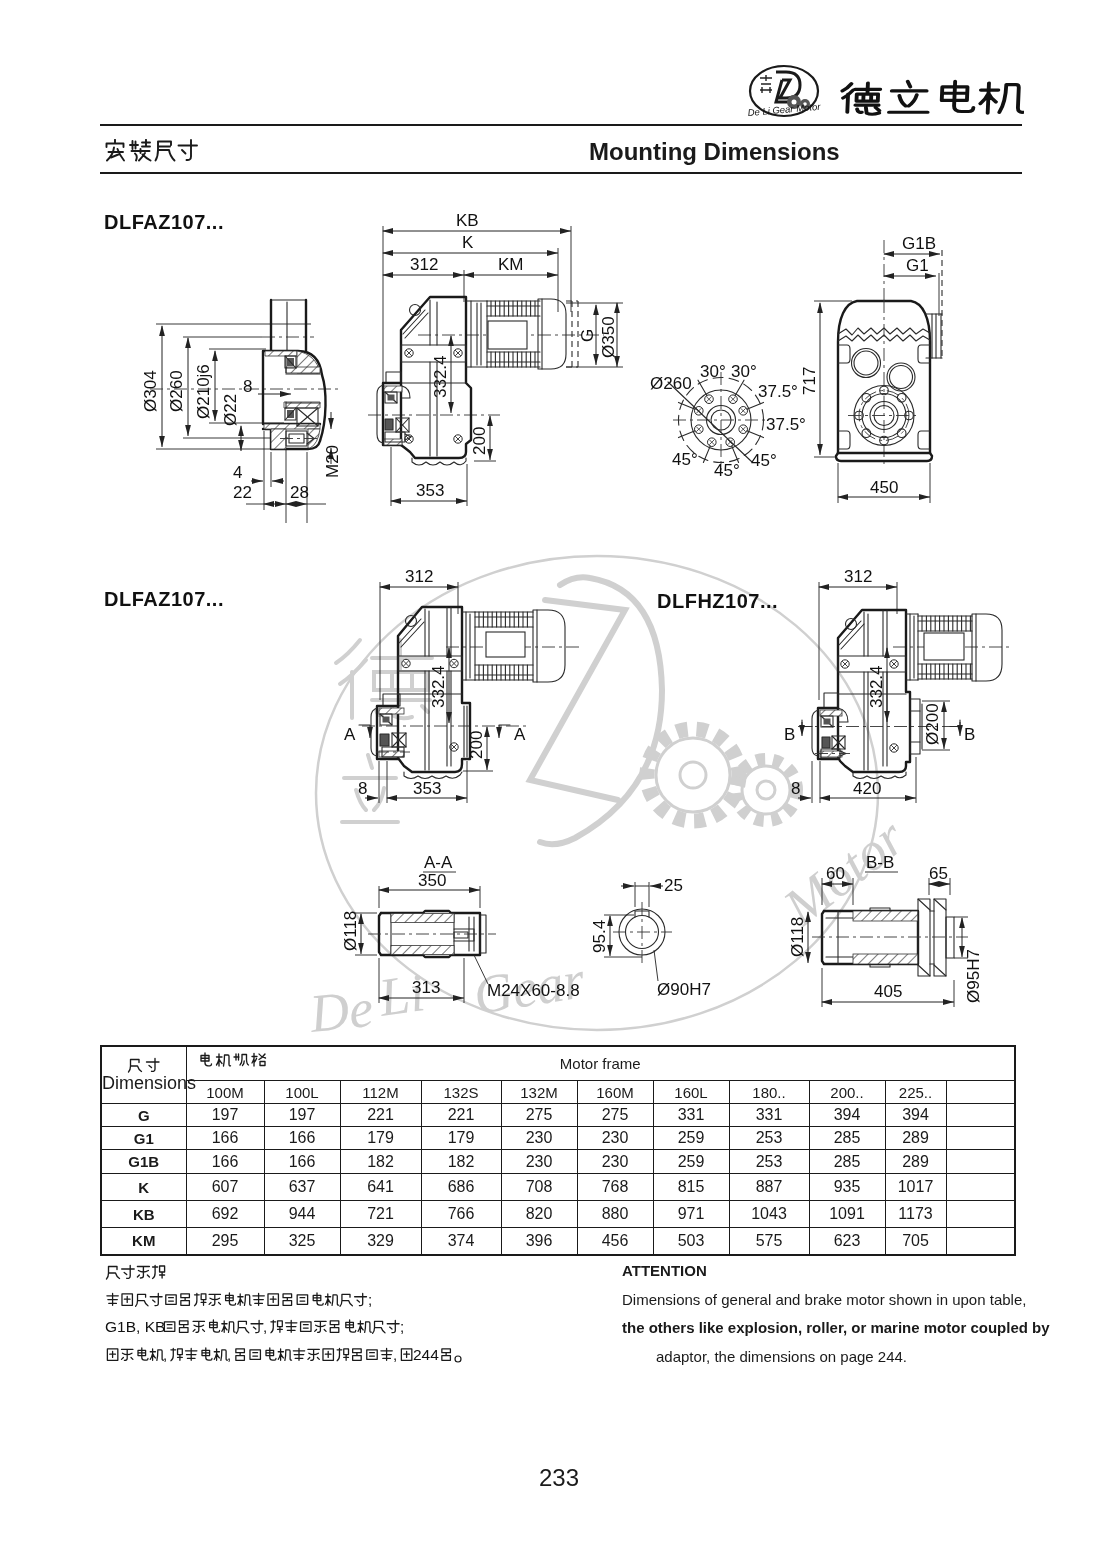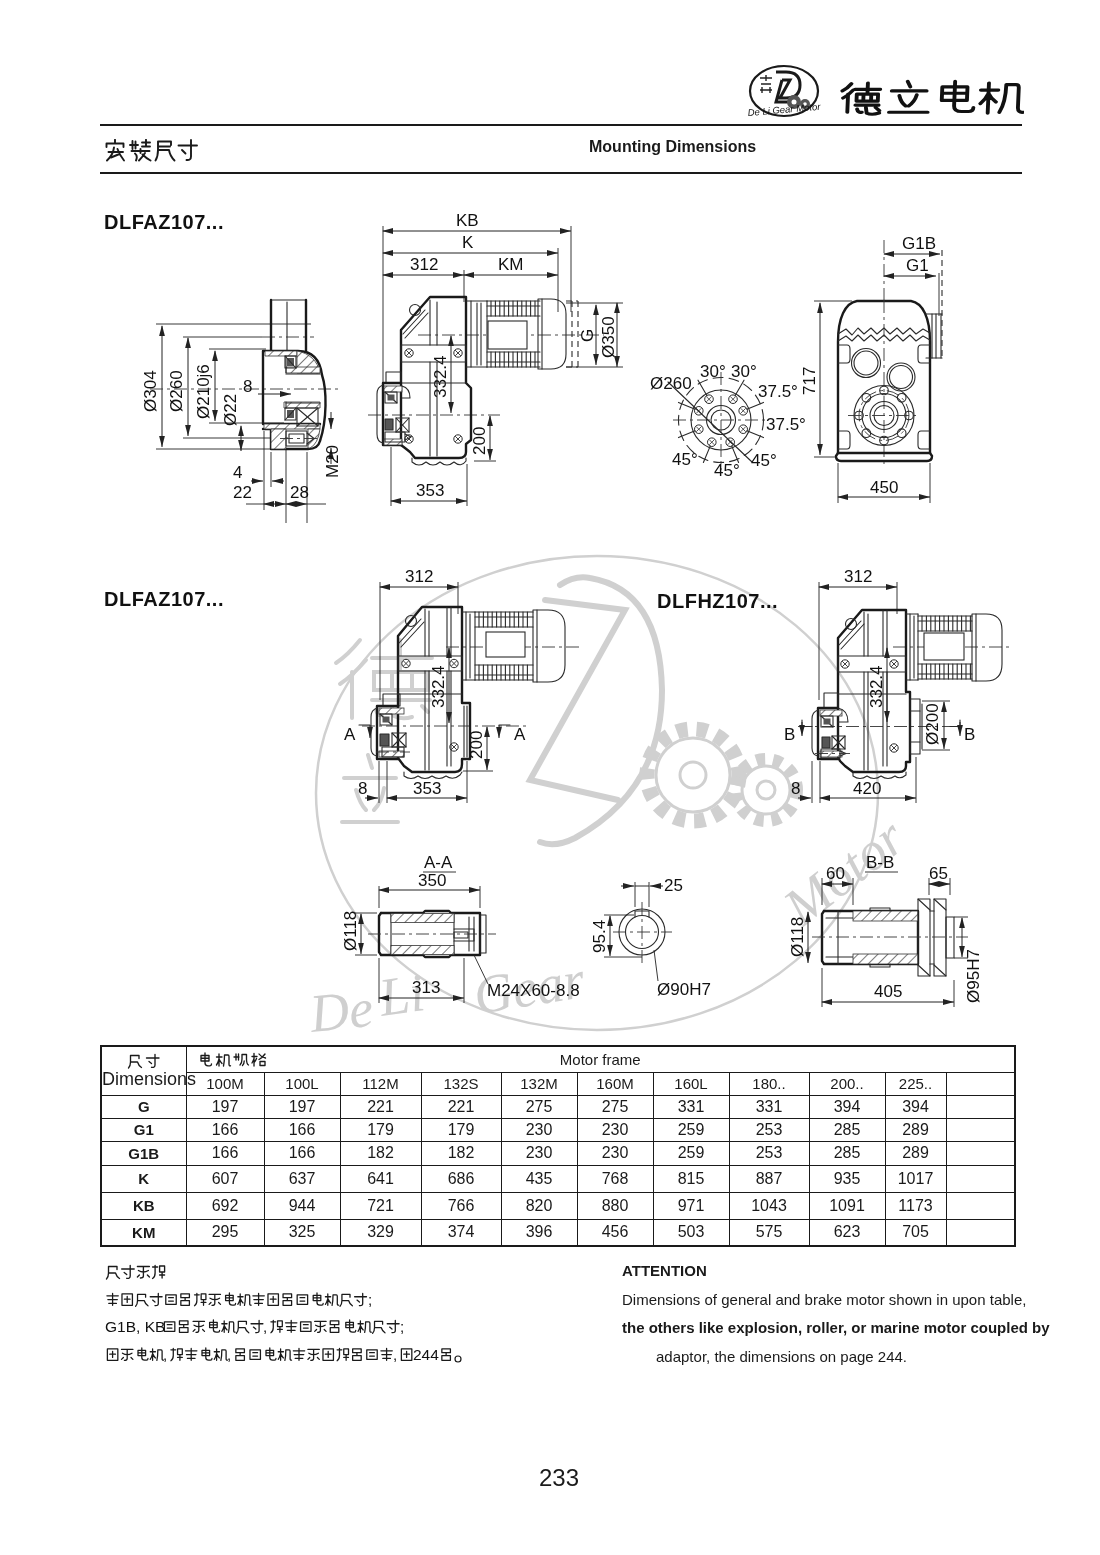--- a/index.html
+++ b/index.html
@@ -56,21 +56,21 @@
       <text class="wmt" x="312" y="1032" transform="rotate(-6 312 1032)">De</text>
       <text class="wmt" x="382" y="1016" transform="rotate(-8 382 1016)">Li</text>
       <text class="wmt" x="477" y="1014" transform="rotate(-9 477 1014)">Gear</text>
       <text class="wmt" x="802" y="928" transform="rotate(-38 802 928)">Motor</text>
     </g>
   </g>
 </svg>
 
 <div class="abs" style="left:100px;top:124px;width:922px;height:2px;background:#1a1a1a"></div>
 <div class="abs" style="left:100px;top:172px;width:922px;height:2px;background:#1a1a1a"></div>
-<div class="abs" style="left:589px;top:138px;font-size:16px;font-weight:bold;">Mounting Dimensions</div>
+<div class="abs" style="left:589px;top:138px;font-size:24px;font-weight:bold;">Mounting Dimensions</div>
 
 <svg class="abs" style="left:104px;top:139px" width="95" height="24" viewBox="0 0 95 24">
   <g stroke="#1a1a1a" stroke-width="1.9" fill="none" stroke-linecap="round" stroke-linejoin="round">
     <path d="M11,0.8 L11,3.6 M2.5,4.5 L19.5,4.5 M2.5,4.5 L2.5,8 M19.5,4.5 L19.5,8 M10,8.5 Q9,16 3,21.5 M4.5,13 L19,13 M13.5,10 Q15.5,16 20,21.5 M7,18.5 L15.5,15"></path>
     <g transform="translate(25,0)">
         <path d="M3.5,2 L3.5,10 M6.5,2.5 L6.5,9.5 M1,6 L9,6 M13,3.5 L21,3.5 M17,0.8 L17,7.5 M13,7.5 L21,7.5 M2.5,12 L20.5,12 M11.5,10 L11.5,14 M6,14.5 Q9,17 7,21.5 M16,14 Q13.5,18 10,21.5 M13.5,15.5 Q17,19 21.5,21.5"></path>
       </g>
     <g transform="translate(50,0)">
         <path d="M4,2.5 L17,2.5 M17,2.5 L17,6 M4,2.5 L4,11 M4,7.5 L16,7.5 M4,11 L15,11 Q16,17 20.5,21.5 M4,11 Q4,17.5 1.5,21.5"></path>
       </g>
@@ -833,21 +833,21 @@
         <tr style="height:26px;">
     <td rowspan="2" style="line-height:1.15;">
       <svg width="34" height="16" viewBox="0 0 34 16" style="display:block;margin:1px auto 0">
               <use href="#hzchi"></use>
               <g transform="translate(18,0)">
                 <use href="#hzcun"></use>
               </g>
             </svg>
       <span style="font-size:18px;">Dimensions</span>
     </td>
-    <td colspan="11" style="text-align:left;padding:0;">
+    <td colspan="11" style="text-align:left;padding:8px;">
       <svg width="70" height="16" viewBox="0 0 70 16" style="position:absolute;left:10px;top:5px;">
               <use href="#hzdian"></use>
               <g transform="translate(18,0)">
                 <use href="#hzji"></use>
               </g>
               <g transform="translate(36,0)">
                 <use href="#hzgui"></use>
               </g>
               <g transform="translate(54,0)">
                 <use href="#hzge"></use>
@@ -910,21 +910,21 @@
           <td>285</td>
           <td>289</td>
           <td></td>
         </tr>
   <tr style="height:27px;">
           <td style="font-weight:bold;font-size:15px;">K</td>
           <td>607</td>
           <td>637</td>
           <td>641</td>
           <td>686</td>
-          <td>435</td>
+          <td>708</td>
           <td>768</td>
           <td>815</td>
           <td>887</td>
           <td>935</td>
           <td>1017</td>
           <td></td>
         </tr>
   <tr style="height:27px;">
           <td style="font-weight:bold;font-size:15px;">KB</td>
           <td>692</td>

